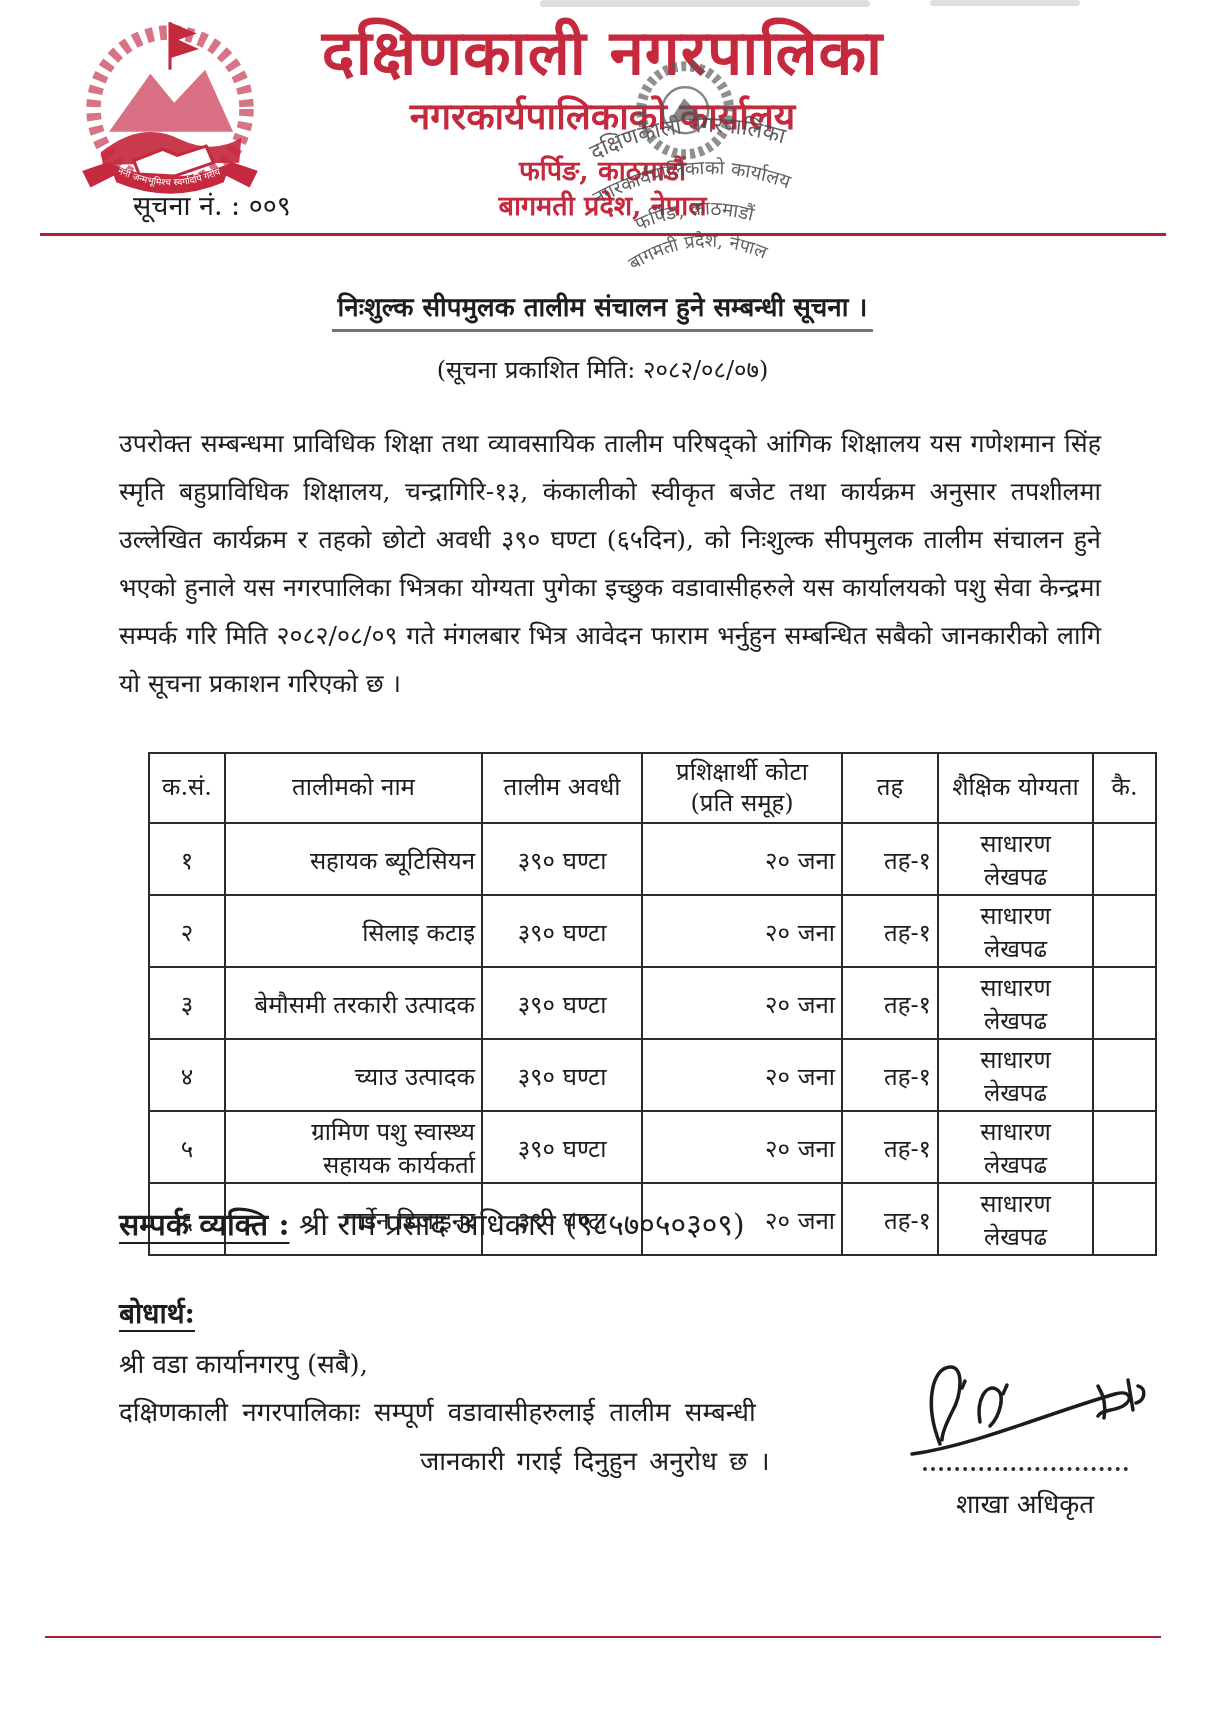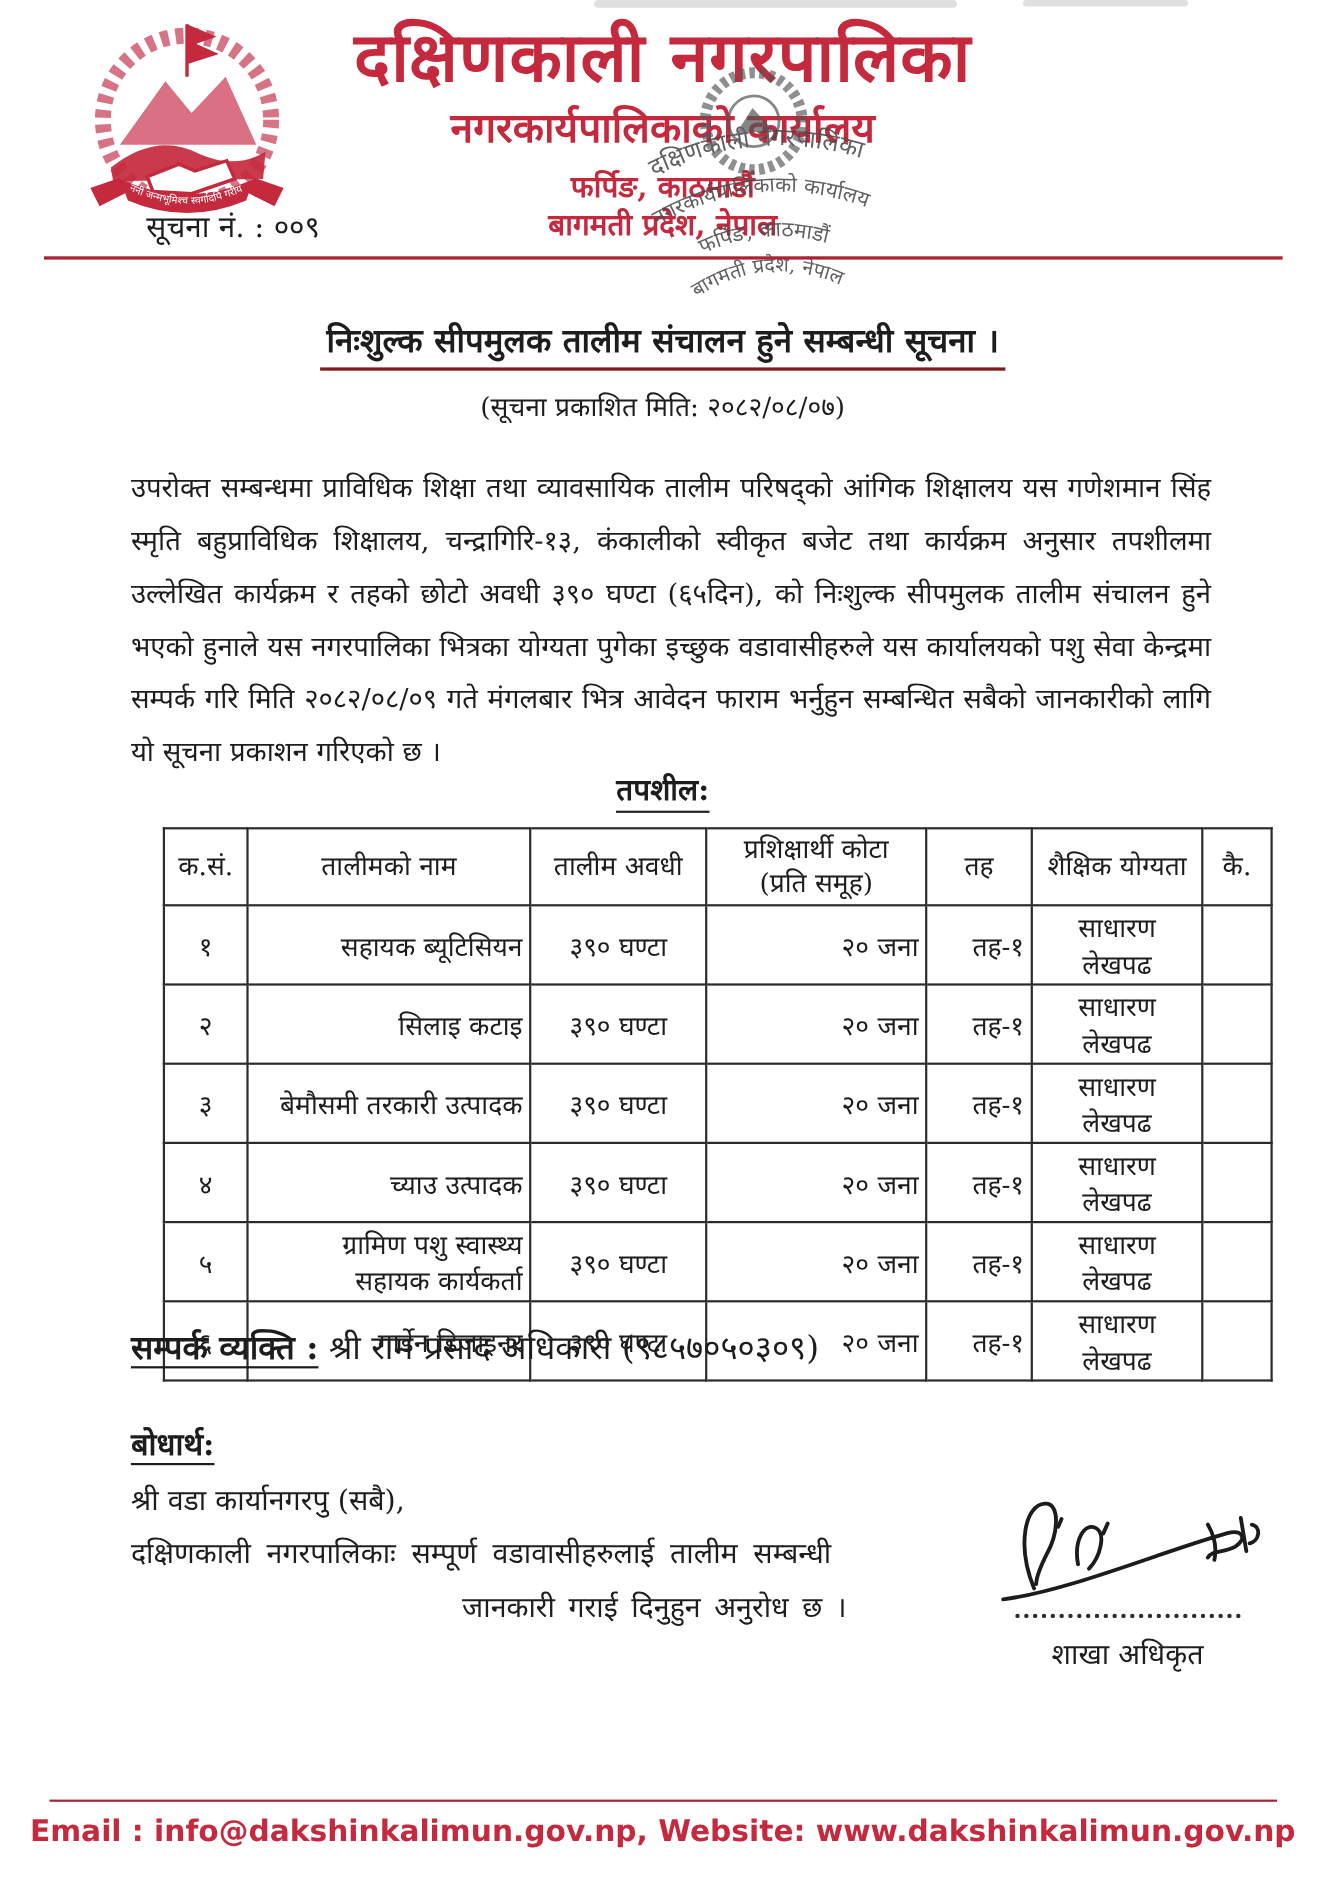--- a/index.html
+++ b/index.html
@@ -15,21 +15,21 @@
   .m-title{font-size:62px;font-weight:bold;color:#c5293e;letter-spacing:1px;}
   .m-sub{font-size:37px;font-weight:bold;color:#c5293e;margin-top:14px;}
   .m-addr1{font-size:27px;font-weight:bold;color:#c5293e;margin-top:22px;}
   .m-addr2{font-size:27px;font-weight:bold;color:#c5293e;margin-top:8px;}
   .stamp{position:absolute;left:520px;top:38px;width:340px;height:255px;transform:rotate(-5deg);opacity:.88;}
   .notice-no{position:absolute;left:133px;top:186px;font-size:27px;}
   .rule-top{position:absolute;left:40px;top:233px;width:1126px;border-top:3px solid #a82333;}
 
   
   .title-wrap{position:absolute;left:0;top:288px;width:100%;text-align:center;}
-  .doc-title{display:inline-block;font-size:30px;font-weight:bold;padding:0 6px 5px 6px;border-bottom:3px solid #7f1d1d;}
+  .doc-title{display:inline-block;font-size:26px;font-weight:bold;padding:0 6px 5px 6px;border-bottom:3px solid #737373;}
   .date-wrap{position:absolute;left:0;top:352px;width:100%;text-align:center;}
   .doc-date{font-size:24px;}
 
   
   .body-para{position:absolute;left:119px;top:420px;width:982px;font-size:25px;line-height:48px;text-align:justify;}
 
   
   .detail-wrap{position:absolute;left:0;top:698px;width:100%;text-align:center;}
   .detail-head{display:inline-block;font-size:27px;font-weight:bold;border-bottom:2.5px solid #232323;padding-bottom:2px;}
   table.t{position:absolute;left:148px;top:752px;width:1007px;border-collapse:collapse;table-layout:fixed;font-size:24px;}
@@ -114,23 +114,20 @@
 
   <div class="title-wrap">
     <span class="doc-title">निःशुल्क सीपमुलक तालीम संचालन हुने सम्बन्धी सूचना ।</span>
   </div>
   <div class="date-wrap">
     <span class="doc-date">(सूचना प्रकाशित मिति: २०८२/०८/०७)</span>
   </div>
 
   <div class="body-para">उपरोक्त सम्बन्धमा प्राविधिक शिक्षा तथा व्यावसायिक तालीम परिषद्को आंगिक शिक्षालय यस गणेशमान सिंह स्मृति बहुप्राविधिक शिक्षालय, चन्द्रागिरि-१३, कंकालीको स्वीकृत बजेट तथा कार्यक्रम अनुसार तपशीलमा उल्लेखित कार्यक्रम र तहको छोटो अवधी ३९० घण्टा (६५दिन), को निःशुल्क सीपमुलक तालीम संचालन हुने भएको हुनाले यस नगरपालिका भित्रका योग्यता पुगेका इच्छुक वडावासीहरुले यस कार्यालयको पशु सेवा केन्द्रमा सम्पर्क गरि मिति २०८२/०८/०९ गते मंगलबार भित्र आवेदन फाराम भर्नुहुन सम्बन्धित सबैको जानकारीको लागि यो सूचना प्रकाशन गरिएको छ ।</div>
 
-  <div class="detail-wrap">
-    <span class="detail-head">तपशील:</span>
-  </div>
 
   <table class="t">
     <colgroup>
       <col style="width:76px">
         <col style="width:257px">
         <col style="width:160px">
       <col style="width:200px">
         <col style="width:96px">
         <col style="width:155px">
         <col style="width:63px">
@@ -228,15 +225,14 @@
         <path d="M 198 34 c 6 10 8 22 6 32"></path>
         <path d="M 228 28 l 5 30"></path>
         <path d="M 238 34 c 9 2 7 15 -2 17"></path>
       </g>
     </svg>
     <div class="sig-dots"></div>
     <div class="sig-title">शाखा अधिकृत</div>
   </div>
 
   <div class="rule-bottom"></div>
-  <div class="footer-text">Email : info@dakshinkalimun.gov.np, Website: www.dakshinkalimun.gov.np</div>
 
 </div>
 
 </body></html>

